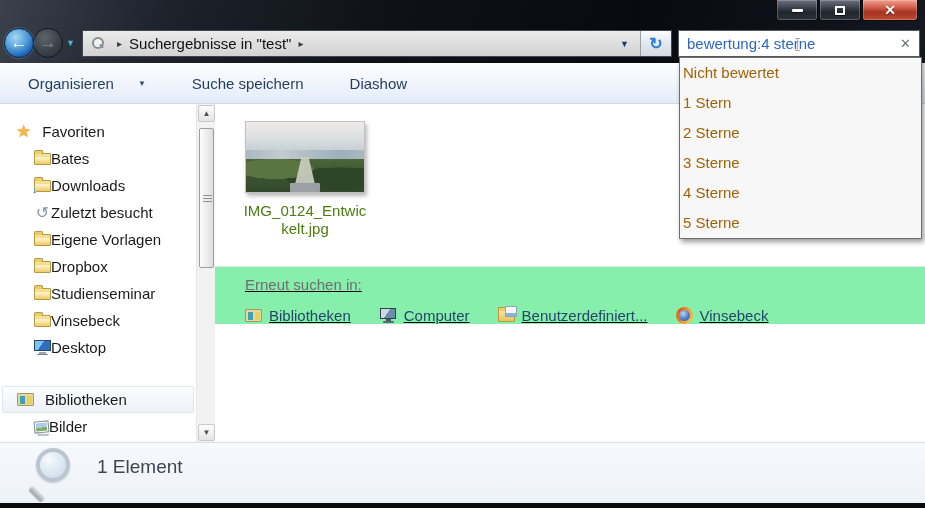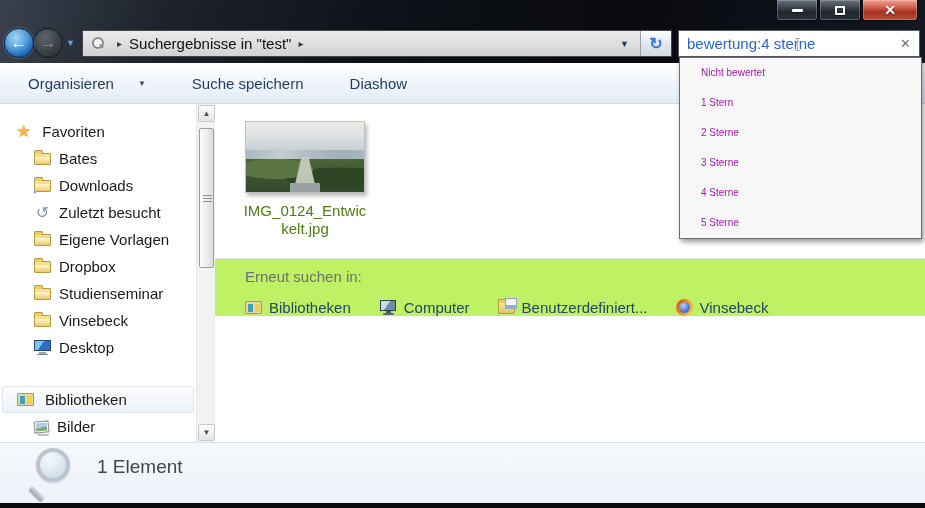--- a/index.html
+++ b/index.html
@@ -74,36 +74,36 @@
   .ibeam::before, .ibeam::after { content: ""; position: absolute; left: -2px; width: 5px; height: 1px; background: #a9b0b7; }
   .ibeam::before { top: 0; } .ibeam::after { bottom: 0; }
   .search-clear { color: #6d7278; font-size: 13px; }
 
   
   .search-dropdown {
     position: absolute; left: 679px; top: 57px; width: 243px; z-index: 50;
     background: #f7f7f7; border: 1px solid #6f6f6f;
     box-shadow: 2px 3px 5px rgba(0,0,0,.4);
   }
-  .dd-item { height: 30px; line-height: 30px; padding-left: 21px; font-size: 10px; color: #a21caf; cursor: default; }
+  .dd-item { height: 30px; line-height: 30px; padding-left: 3px; font-size: 15px; color: #a16207; cursor: default; }
 
   
   .toolbar {
     position: absolute; left: 0; top: 63px; width: 925px; height: 41px;
     background: linear-gradient(#fdfeff, #f2f6fc 45%, #e3ecf7);
     border-bottom: 1px solid #d1d8e2;
     display: flex; align-items: center; padding-left: 14px;
   }
   .tb-item { color: #1f3c5e; font-size: 15px; padding: 5px 14px; border-radius: 2px; display: flex; align-items: center; gap: 24px; }
   .tb-caret { font-size: 8px; color: #33506e; }
   .tb-gap { width: 18px; }
 
   
   .sidebar { position: absolute; left: 0; top: 104px; width: 196px; height: 338px; background: #fff; padding-top: 14px; overflow: hidden; }
-  .side-row { height: 27px; display: flex; align-items: center; padding-left: 34px; gap: 8px; font-size: 15px; color: #1a1a1a; white-space: nowrap; }
+  .side-row { height: 27px; display: flex; align-items: center; padding-left: 34px; font-size: 15px; color: #1a1a1a; white-space: nowrap; }
   .side-row.top { padding-left: 16px; gap: 11px; }
   .lib-group { margin-top: 25px; }
   .side-row.selected {
     margin: 0 2px; padding-left: 14px; border-radius: 2px;
     background: linear-gradient(#fdfdfe, #edf1f7);
     border: 1px solid #e0e6ee; height: 27px;
   }
 
   .star-glyph { color: #f9b64a; font-size: 17px; text-shadow: 0 0 1px #c98a1e; line-height: 1; }
 
@@ -155,22 +155,22 @@
   .t-forest { position: absolute; left: 0; top: 53%; right: 0; bottom: 0;
     background: radial-gradient(ellipse at 25% 30%, #5a7442 0 30%, transparent 31%),
                 radial-gradient(ellipse at 80% 60%, #2f4626 0 40%, transparent 41%),
                 linear-gradient(#4c6539, #3a5230 60%, #314929); }
   .t-road { position: absolute; left: 0; top: 50%; right: 0; bottom: 0;
     background: #c6cbbd; clip-path: polygon(47% 0, 53% 0, 60% 100%, 40% 100%); opacity: .95; }
   .t-base { position: absolute; left: 50%; bottom: 0; width: 30px; height: 9px; margin-left: -15px;
     background: #9aa0a4; border-radius: 1px; }
   .file-name { margin-top: 9px; font-size: 15px; line-height: 18px; color: #4d7c0f; }
 
-  .research { position: absolute; left: 0; top: 154px; width: 710px; border-top: 1px solid #e5e5e5;
-    padding: 9px 0 0 30px; background: #bef264; }
+  .research { position: absolute; left: 0; top: 162px; width: 710px; border-top: 1px solid #e5e5e5;
+    padding: 9px 0 0 30px; background: #86efac; text-decoration: underline; }
   .research-label { font-size: 15px; color: #6e6e6e; }
   .loc-row { display: flex; align-items: center; gap: 28px; margin-top: 14px; }
   .loc-item { display: flex; align-items: center; gap: 7px; font-size: 15px; color: #26456b; white-space: nowrap; }
 
   .icon-homegroup { position: relative; width: 18px; height: 15px; flex: 0 0 18px; }
   .icon-homegroup i { position: absolute; border-radius: 50%; }
   .icon-homegroup .p1 { left: 1px; top: 1px; width: 8px; height: 8px; background: radial-gradient(circle at 35% 30%, #8cd05e, #4f9430); }
   .icon-homegroup .p2 { left: 9px; top: 0; width: 8px; height: 8px; background: radial-gradient(circle at 35% 30%, #7fa9e0, #2d5fa8); }
   .icon-homegroup .p3 { left: 5px; top: 6px; width: 9px; height: 9px; background: radial-gradient(circle at 35% 30%, #96d86a, #3f7f26); }
 

